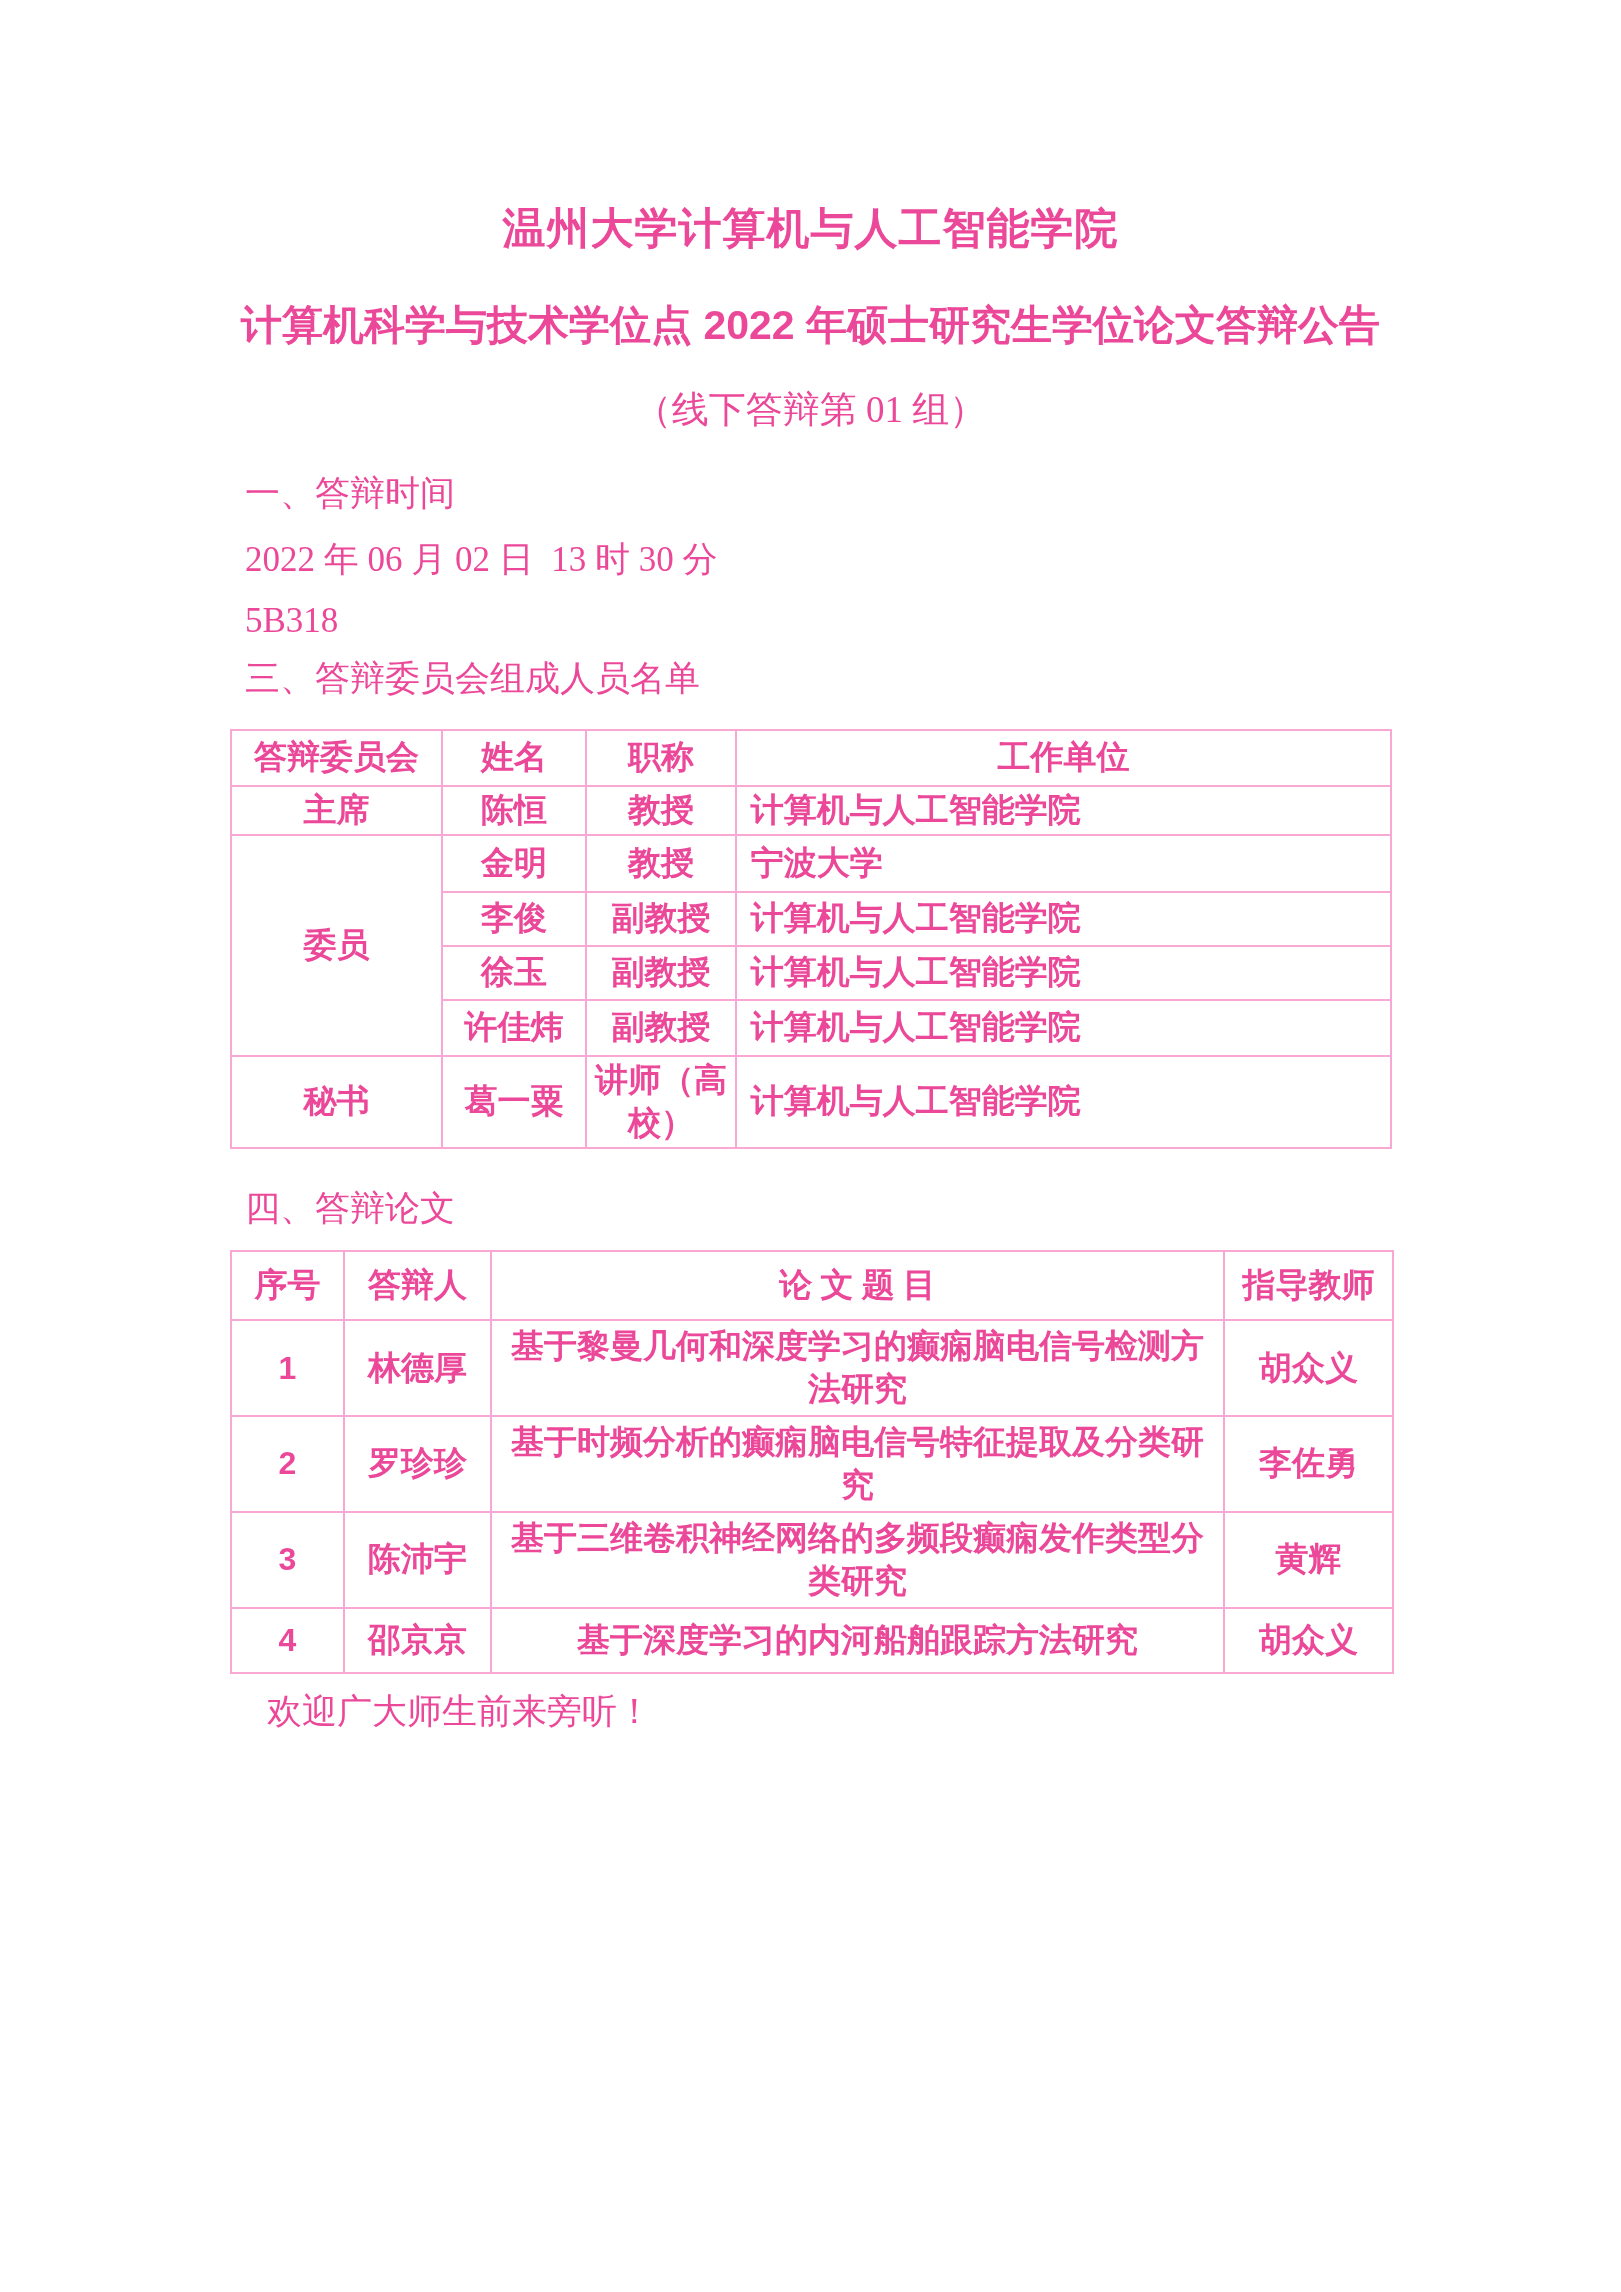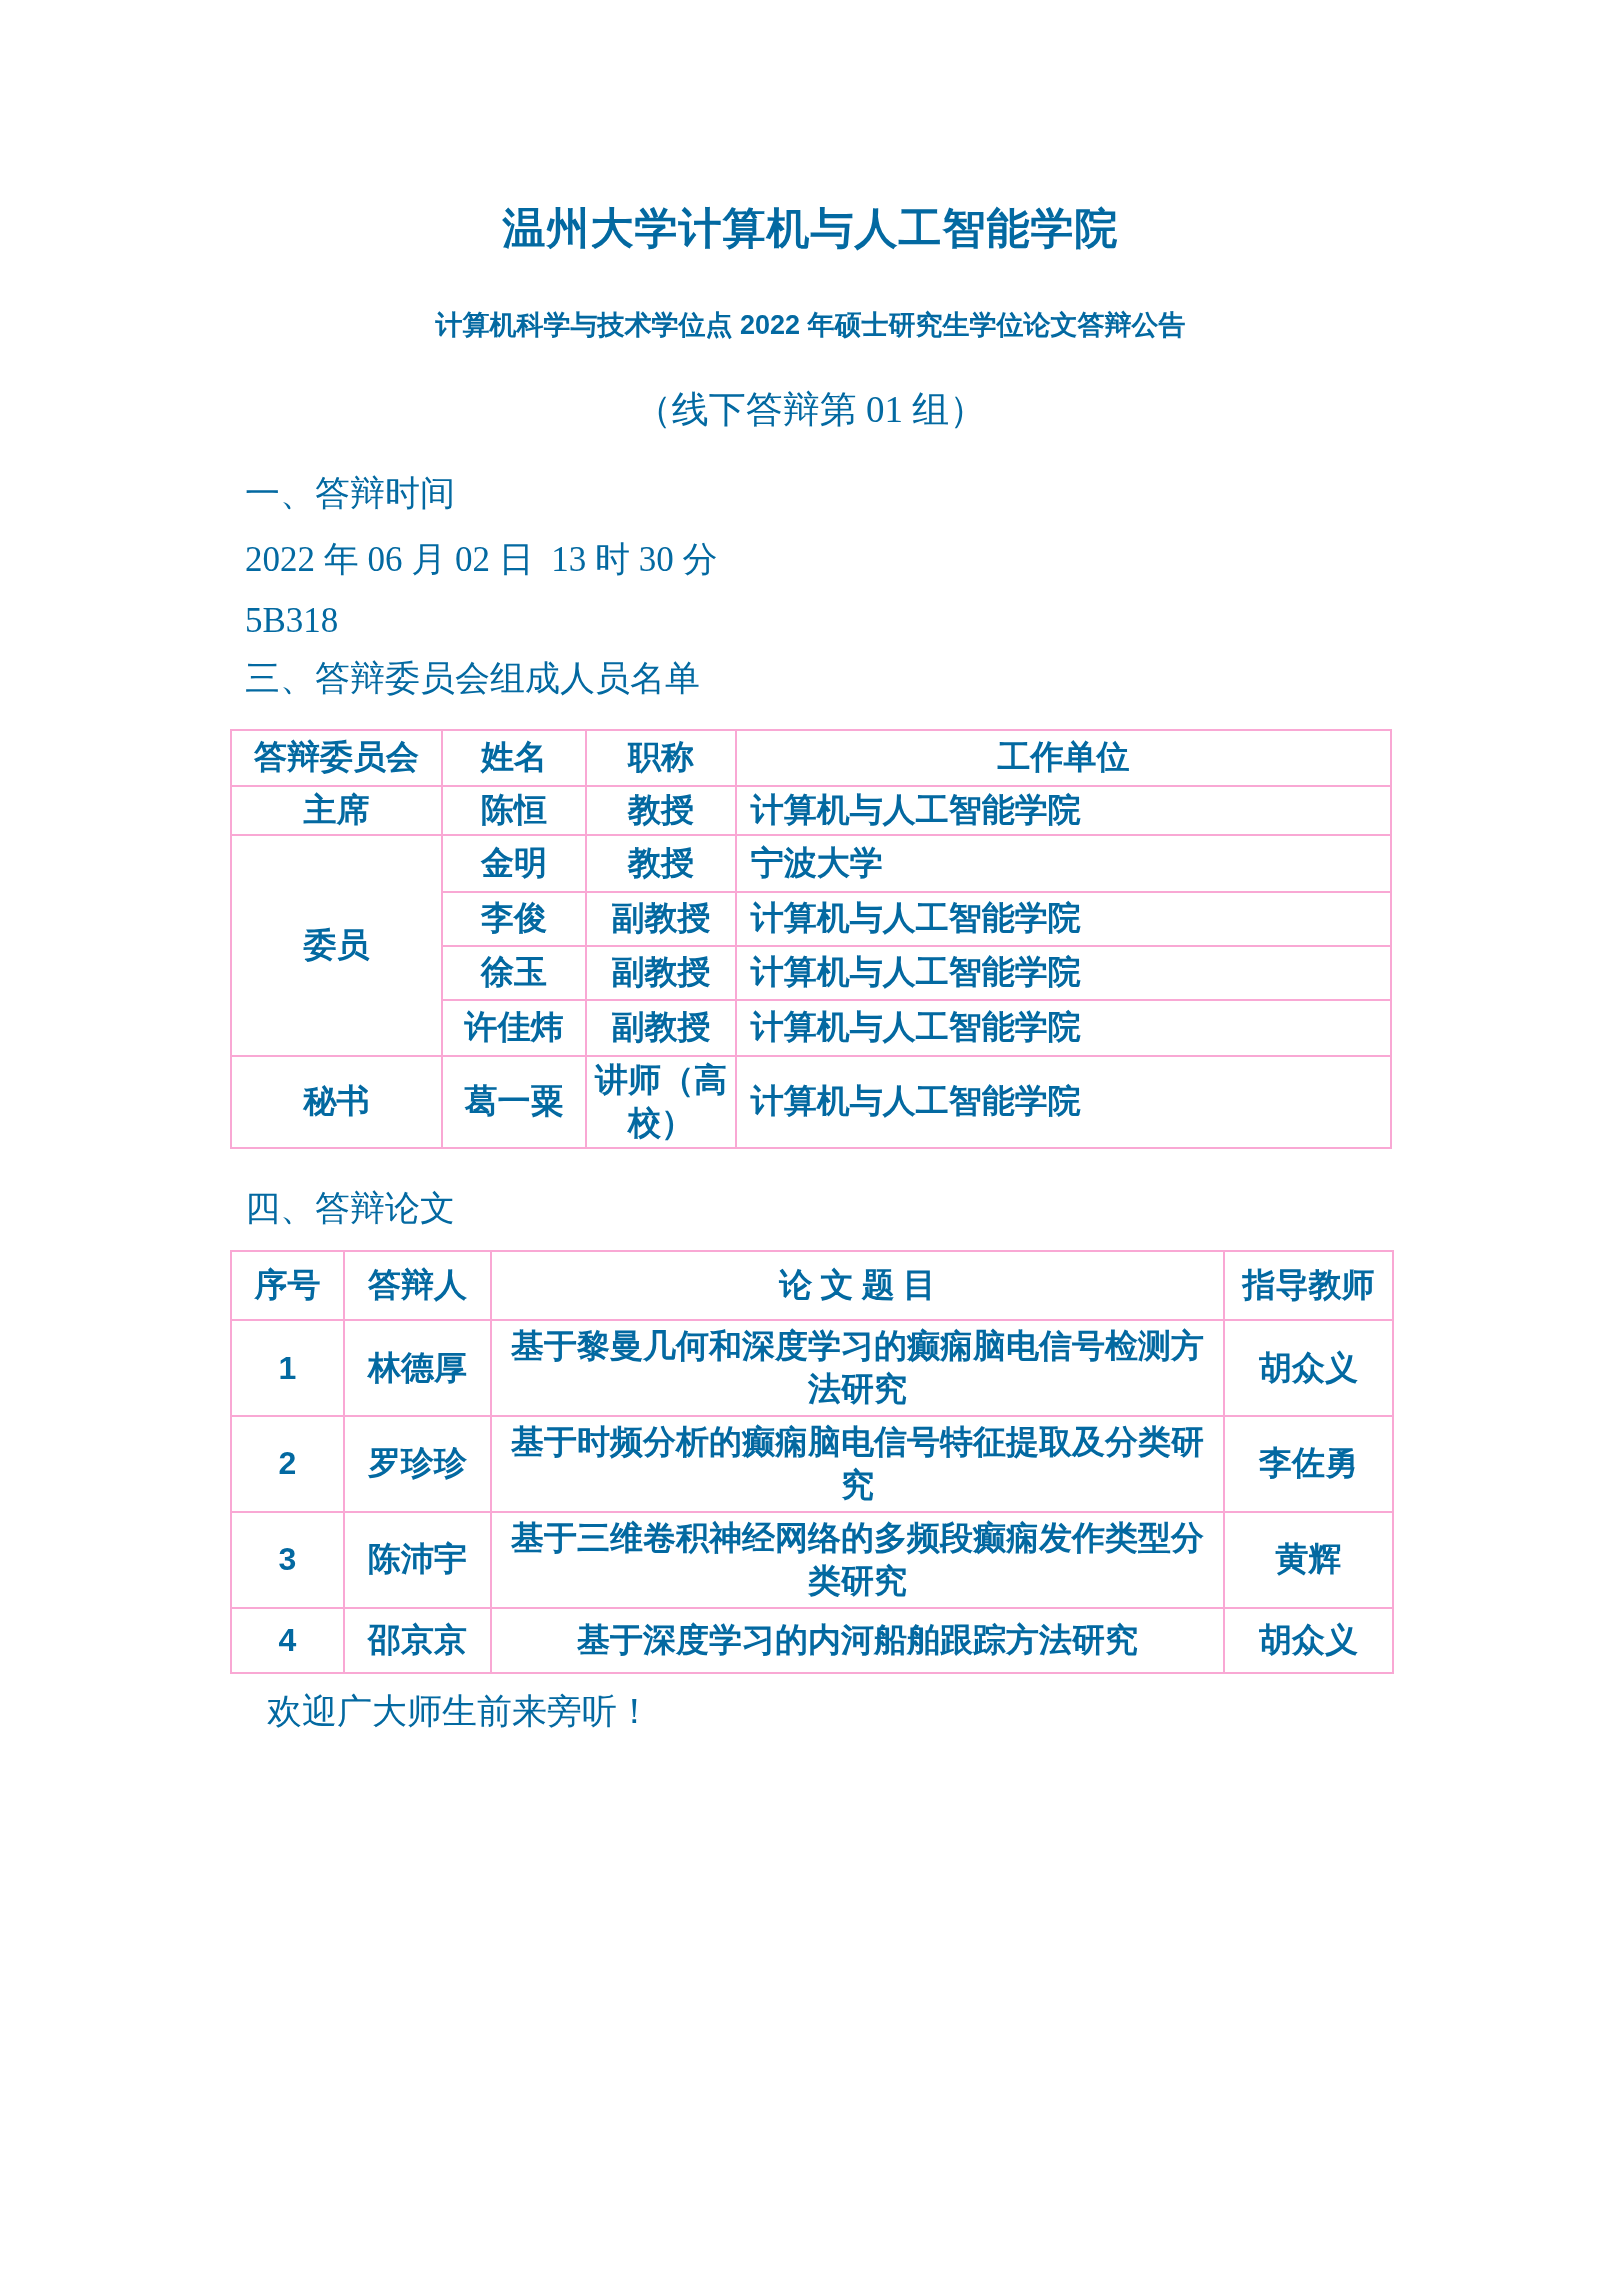--- a/index.html
+++ b/index.html
@@ -5,39 +5,39 @@
   * { margin: 0; padding: 0; box-sizing: border-box; }
   html, body { background: #e8e8e8; }
   .page {
     width: 1621px;
     height: 2293px;
     background: #ffffff;
     margin: 0 auto;
     position: relative;
     overflow: hidden;
     font-family: "Liberation Serif", serif;
-    color: #0369a1;
+    color: #ec4899;
   }
   .pre { white-space: pre-wrap; }
 
   .title1 {
     padding-top: 199px;
     text-align: center;
     font-family: "Liberation Sans", sans-serif;
     font-weight: bold;
     font-size: 43px;
     line-height: 59px;
     letter-spacing: 1px;
   }
   .title2 {
     margin-top: 42px;
     text-align: center;
     font-family: "Liberation Sans", sans-serif;
     font-weight: bold;
-    font-size: 27px;
+    font-size: 41px;
     line-height: 51px;
   }
   .subtitle {
     margin-top: 35px;
     text-align: center;
     font-size: 37px;
     line-height: 47px;
     font-weight: normal;
   }
 

